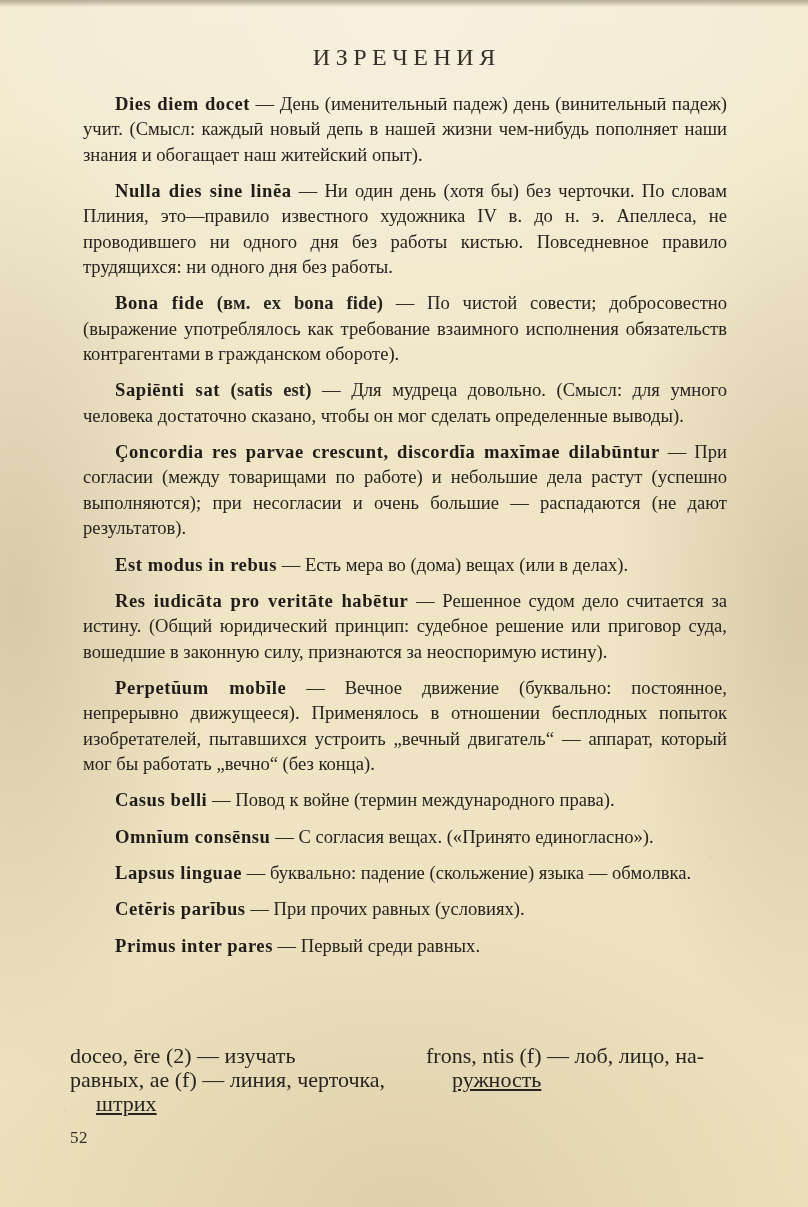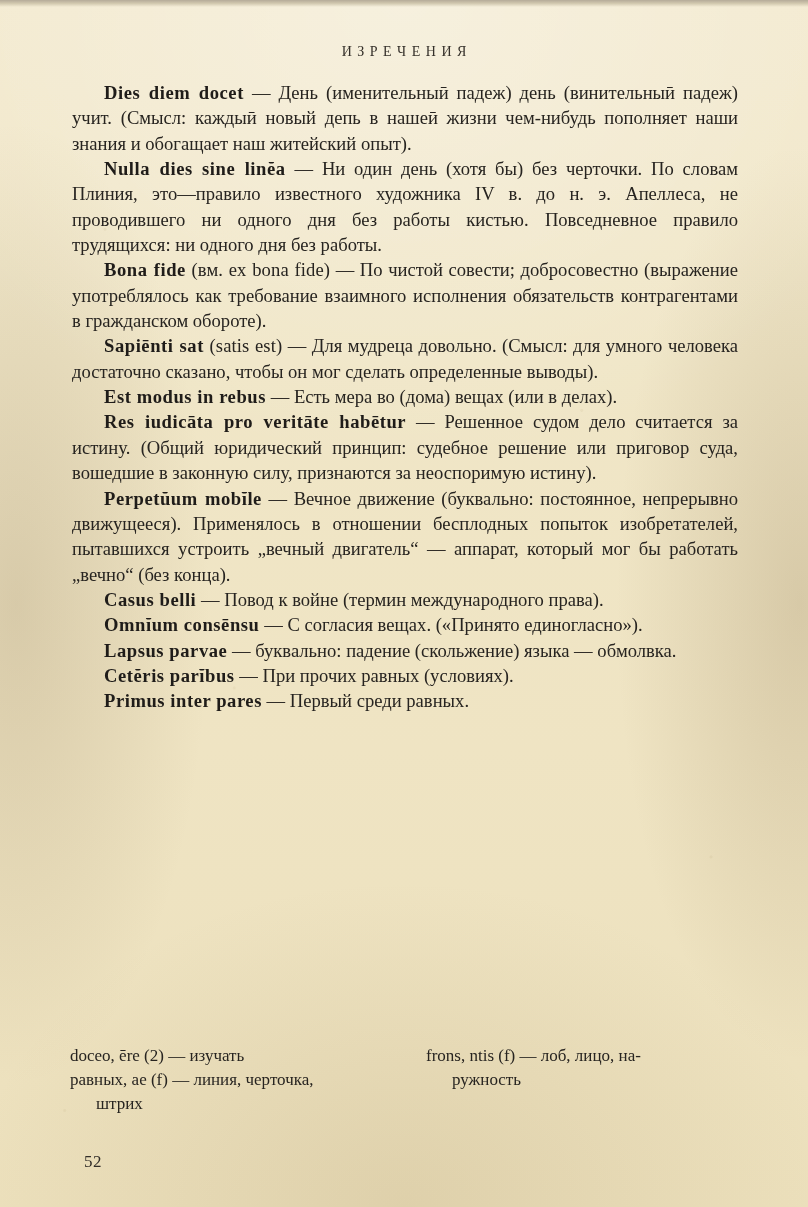--- a/index.html
+++ b/index.html
@@ -48,76 +48,75 @@
     height: 7px;
     background: linear-gradient(180deg, #b5ab99 0%, #cfc6ad 45%, rgba(240,230,200,0) 100%);
   }
 
   .header {
     position: absolute;
     top: 44px;
     left: 0;
     width: 100%;
     text-align: center;
-    font-size: 14px;
+    font-size: 24px;
     letter-spacing: 5.5px;
     color: #35302a;
     text-indent: 5.5px;
   }
 
   .body-col {
     position: absolute;
     top: 80px;
     left: 72px;
     width: 666px;
     font-size: 18.6px;
     line-height: 25.35px;
     text-align: justify;
     text-align-last: left;
     color: #272420;
   }
   .para {
-    margin: 0;
+    margin: 11px;
     text-indent: 32px;
     text-align: justify;
     text-align-last: left;
   }
   .lat {
     font-weight: bold;
     letter-spacing: 0.55px;
     color: #1f1c19;
   }
   .lat-reg {
-    font-weight: normal;
+    font-weight: bold;
     letter-spacing: 0.1px;
   }
 
   .vocab {
     position: absolute;
     top: 1044px;
     left: 70px;
     width: 672px;
     display: flex;
-    font-size: 17px;
+    font-size: 22px;
     line-height: 24px;
     color: #272420;
   }
   .vocab-col { width: 50%; box-sizing: border-box; }
   .vocab-col.right { padding-left: 20px; }
   .vocab-entry { margin: 0; }
-  .vocab-cont { display: block; padding-left: 26px; }
+  .vocab-cont { display: block; padding-left: 26px; text-decoration: underline; }
 
   .folio {
     position: absolute;
-    left: 84px;
+    left: 70px;
     top: 1128px;
     font-size: 17px;
     color: #312d28;
     letter-spacing: 0.5px;
-    margin-top: 24px;
   }
 </style>
 </head>
 <body>
 
 <div class="page">
   <div class="top-edge"></div>
 
   <div class="header">ИЗРЕЧЕНИЯ</div>
 
@@ -125,33 +124,34 @@
 
     <p class="para"><span class="lat">Dies diem docet</span><span> — День (именительныӣ падеж) день (винительныӣ падеж) учит. (Смысл: каждыӣ новый депь в нашеӣ жизни чем-нибудь пополняет наши знания и обогащает наш житейский опыт).</span></p>
 
     <p class="para"><span class="lat">Nulla dies sine linĕa</span><span> — Ни один день (хотя бы) без черточки. По словам Плиния, это—правило известного художника IV в. до н. э. Апеллеса, не проводившего ни одного дня без работы кистью. Повседневное правило трудящихся: ни одного дня без работы.</span></p>
 
 
     <p class="para"><span class="lat">Bona fide</span><span class="lat-reg"> (вм. ex bona fide)</span><span> — По чистой совести; добросовестно (выражение употреблялось как требование взаимного исполнения обязательств контрагентами в гражданском обороте).</span></p>
 
     <p class="para"><span class="lat">Sapiēnti sat</span><span class="lat-reg"> (satis est)</span><span> — Для мудреца довольно. (Смысл: для умного человека достаточно сказано, чтобы он мог сделать определенные выводы).</span></p>
 
+    <p class="para"><span class="lat">Çoncordia res parvae crescunt, discordĭa maxĭmae dilabūntur</span><span> — При согласии (между товарищами по работе) и небольшие дела растут (успешно выполняются); при несогласии и очень большие — распадаются (не дают результатов).</span></p>
 
     <p class="para"><span class="lat">Est modus in rebus</span><span> — Есть мера во (дома) вещах (или в делах).</span></p>
 
     <p class="para"><span class="lat">Res iudicāta pro veritāte habētur</span><span> — Решенное судом дело считается за истину. (Общий юридический принцип: судебное решение или приговор суда, вошедшие в законную силу, признаются за неоспоримую истину).</span></p>
 
 
     <p class="para"><span class="lat">Perpetŭum mobĭle</span><span> — Вечное движение (буквально: постоянное, непрерывно движущееся). Применялось в отношении бесплодных попыток изобретателей, пытавшихся устроить „вечный двигатель“ — аппарат, который мог бы работать „вечно“ (без конца).</span></p>
 
     <p class="para"><span class="lat">Casus belli</span><span> — Повод к войне (термин международного права).</span></p>
 
     <p class="para"><span class="lat">Omnĭum consēnsu</span><span> — С согласия вещах. («Принято единогласно»).</span></p>
 
-    <p class="para"><span class="lat">Lapsus parvae</span><span> — буквально: падение (скольжение) языка — обмолвка.</span></p>
+    <p class="para"><span class="lat">Lapsus linguae</span><span> — буквально: падение (скольжение) языка — обмолвка.</span></p>
 
     <p class="para"><span class="lat">Cetĕris parĭbus</span><span> — При прочих равных (условиях).</span></p>
 
     <p class="para"><span class="lat">Primus inter pares</span><span> — Первый среди равных.</span></p>
 
   </div>
 
   <div class="vocab">
     <div class="vocab-col left">
       <p class="vocab-entry"><span>doceo, ēre (2)</span><span> — изучать</span></p>

